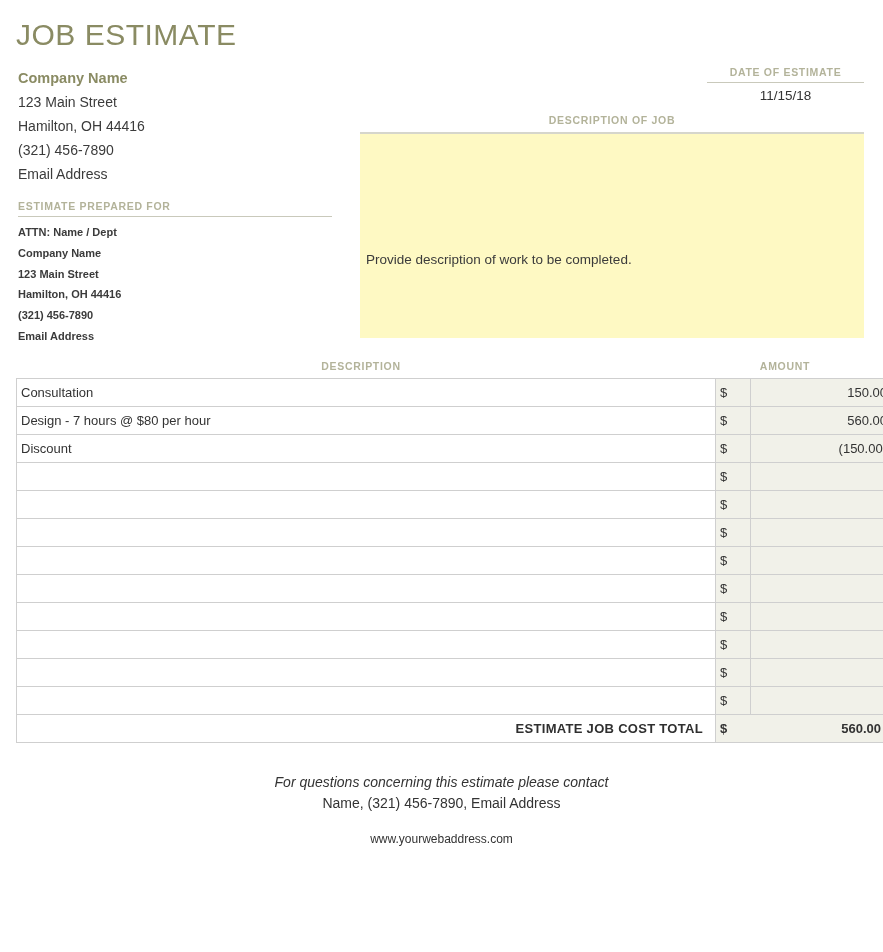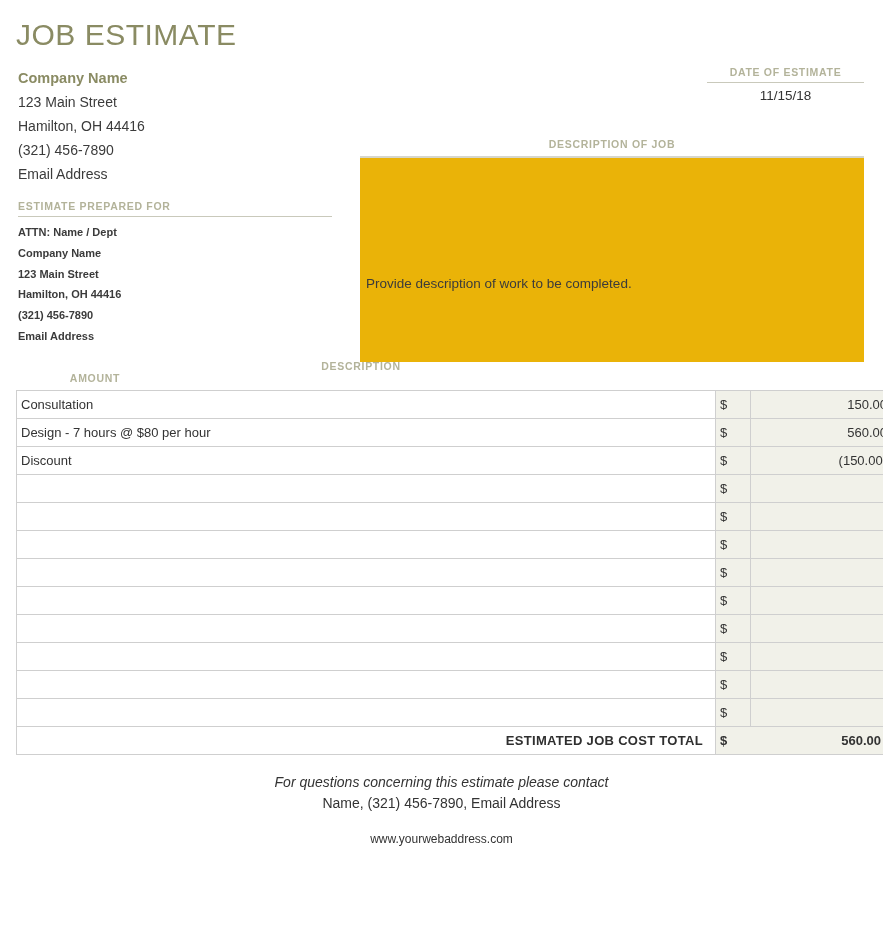--- a/index.html
+++ b/index.html
@@ -94,28 +94,27 @@
     color: #333333;
     padding-top: 5px;
   }
 
   
   .desc-block {
     position: absolute;
     left: 360px;
     top: 114px;
     width: 504px;
-    margin-top: 24px;
   }
   .desc-block .heading {
     text-align: center;
     padding-bottom: 6px;
   }
   .desc-box {
-    background: #eab308;
+    background: #fef9c3;
     border-top: 2px solid #d6d6cc;
     height: 204px;
     position: relative;
   }
   .desc-box .placeholder {
     position: absolute;
     left: 6px;
     top: 118px;
     font-size: 13.5px;
     color: #3b3b3b;
@@ -124,21 +123,20 @@
   
   .items {
     position: absolute;
     left: 16px;
     top: 360px;
     width: 848px;
   }
   .items-head {
     display: flex;
     padding-bottom: 6px;
-    flex-direction: column;
   }
   .items-head .h-desc {
     width: 690px;
     text-align: center;
   }
   .items-head .h-amt {
     width: 158px;
     text-align: center;
   }
   table.grid {
@@ -325,21 +323,21 @@
           <td class="c-desc"></td>
           <td class="c-cur">$</td>
           <td class="c-val">-</td>
         </tr>
         <tr>
           <td class="c-desc"></td>
           <td class="c-cur">$</td>
           <td class="c-val">-</td>
         </tr>
         <tr class="total-row">
-          <td class="t-label">ESTIMATED JOB COST TOTAL</td>
+          <td class="t-label">ESTIMATE JOB COST TOTAL</td>
           <td class="t-cur">$</td>
           <td class="t-val">560.00</td>
         </tr>
       </tbody>
     </table>
   </div>
 
   <div class="footer">
     <div class="l1">For questions concerning this estimate please contact</div>
     <div class="l2">Name, (321) 456-7890, Email Address</div>

